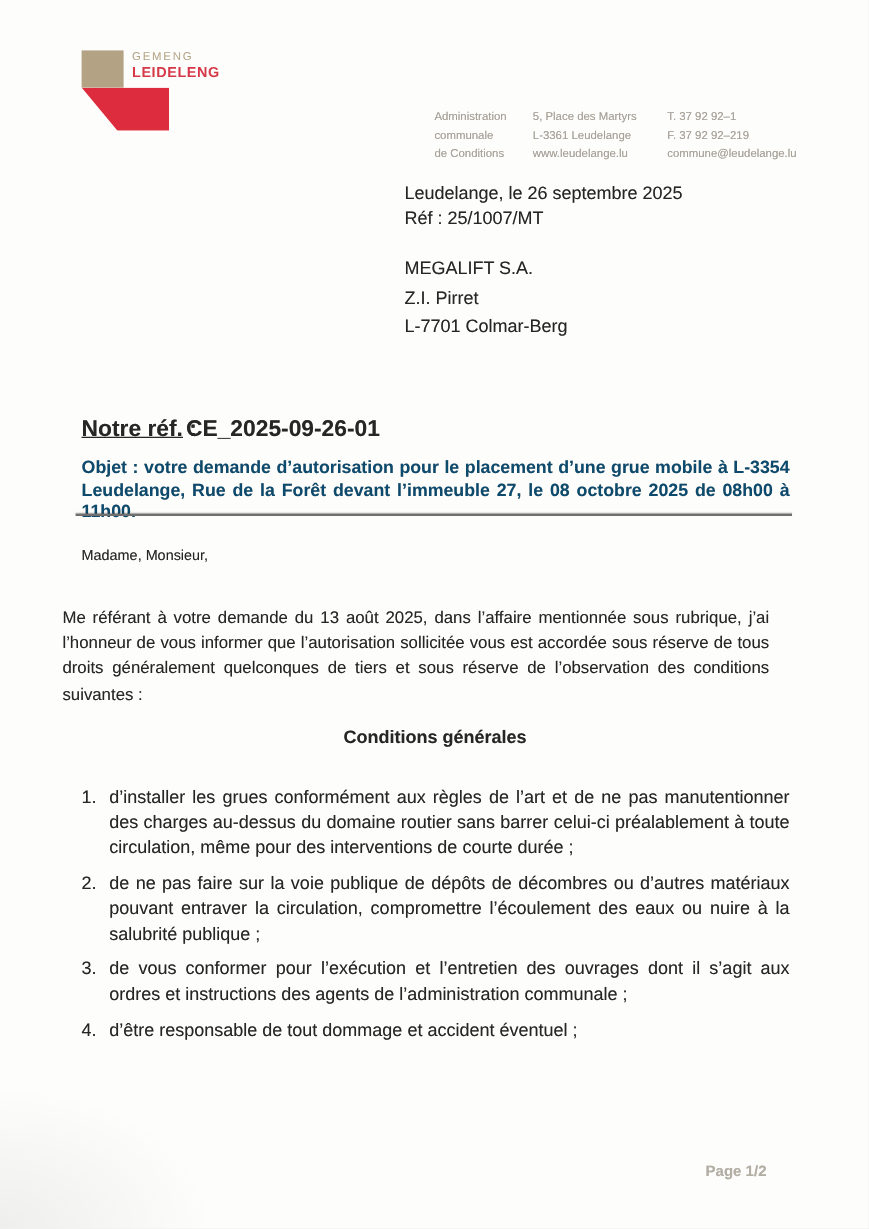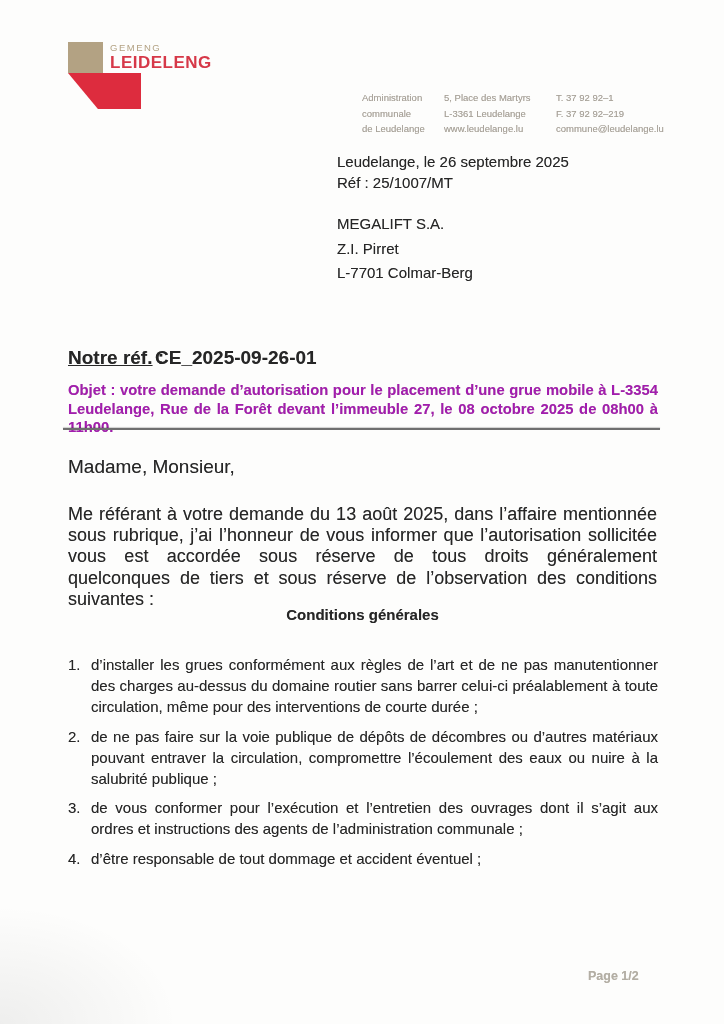--- a/index.html
+++ b/index.html
@@ -31,21 +31,21 @@
     position: absolute; left: 0; top: 33px; width: 73px; height: 36px;
     background: #dd2c3e;
     clip-path: polygon(0 0, 100% 0, 100% 100%, 41% 100%);
   }
   .logo-gemeng {
     position: absolute; left: 42px; top: 2px;
     font-size: 9.5px; font-weight: normal; letter-spacing: 1.5px; color: #b3a283;
   }
   .logo-leideleng {
     position: absolute; left: 42px; top: 13px;
-    font-size: 17px; font-weight: bold; letter-spacing: 0.5px; color: #d63848;
+    font-size: 12px; font-weight: bold; letter-spacing: 0.5px; color: #d63848;
   }
 
   
   .contact {
     position: absolute; left: 362px; top: 66px; width: 310px;
     display: flex;
     color: #a7a198;
     font-size: 9.5px;
     line-height: 15.5px;
     text-shadow: 0 0 0.5px rgba(167,161,152,0.6);
@@ -62,35 +62,35 @@
   
   .ourref { position: absolute; left: 68px; top: 347px; font-size: 19px; font-weight: bold; }
   .ourref .lbl { text-decoration: underline; }
   .ourref .val { position: absolute; left: 87px; white-space: nowrap; }
 
   
   .subject {
     position: absolute; left: 68px; top: 381px; width: 590px;
     font-size: 14.8px; font-weight: bold; line-height: 18.5px;
     text-align: justify;
-    color: #a21caf;
+    color: #0c4a6e;
     text-shadow: 0 0 0.5px rgba(153,136,120,0.55);
   }
   .rule {
     position: absolute; left: 63px; top: 428px; width: 597px; height: 2px;
     background: #6f6f6f;
     box-shadow: 0 -1px 1px rgba(0,0,0,0.18);
   }
 
   
   .scan-text { text-shadow: 0 0 0.5px rgba(0,0,0,0.35); }
-  .salutation { position: absolute; left: 68px; top: 456px; font-size: 19px; }
+  .salutation { position: absolute; left: 68px; top: 456px; font-size: 12px; }
   .intro {
-    position: absolute; left: 68px; top: 504px; width: 589px;
-    font-size: 18px; line-height: 21.2px; text-align: justify;
+    position: absolute; left: 52px; top: 504px; width: 589px;
+    font-size: 14px; line-height: 21.2px; text-align: justify;
   }
   .section-title {
     position: absolute; left: 68px; top: 606px; width: 589px;
     text-align: center; font-size: 15px; font-weight: bold;
   }
   .conditions { position: absolute; left: 68px; top: 654px; width: 590px; }
   .cond-item { display: flex; margin-bottom: 8px; font-size: 15px; line-height: 21.2px; }
   .cond-num { width: 23px; flex: 0 0 23px; }
   .cond-text { flex: 1; text-align: justify; }
 
@@ -110,21 +110,21 @@
     <div class="logo-square"></div>
     <div class="logo-flag"></div>
     <div class="logo-gemeng">GEMENG</div>
     <div class="logo-leideleng">LEIDELENG</div>
   </div>
 
   <div class="contact">
     <div class="col1">
       <div>Administration</div>
       <div>communale</div>
-      <div>de Leudelange</div>
+      <div>de Conditions</div>
     </div>
     <div class="col2">
       <div>5, Place des Martyrs</div>
       <div>L-3361 Leudelange</div>
       <div>www.leudelange.lu</div>
     </div>
     <div class="col3">
       <div>T. 37 92 92–1</div>
       <div>F. 37 92 92–219</div>
       <div>commune@leudelange.lu</div>

